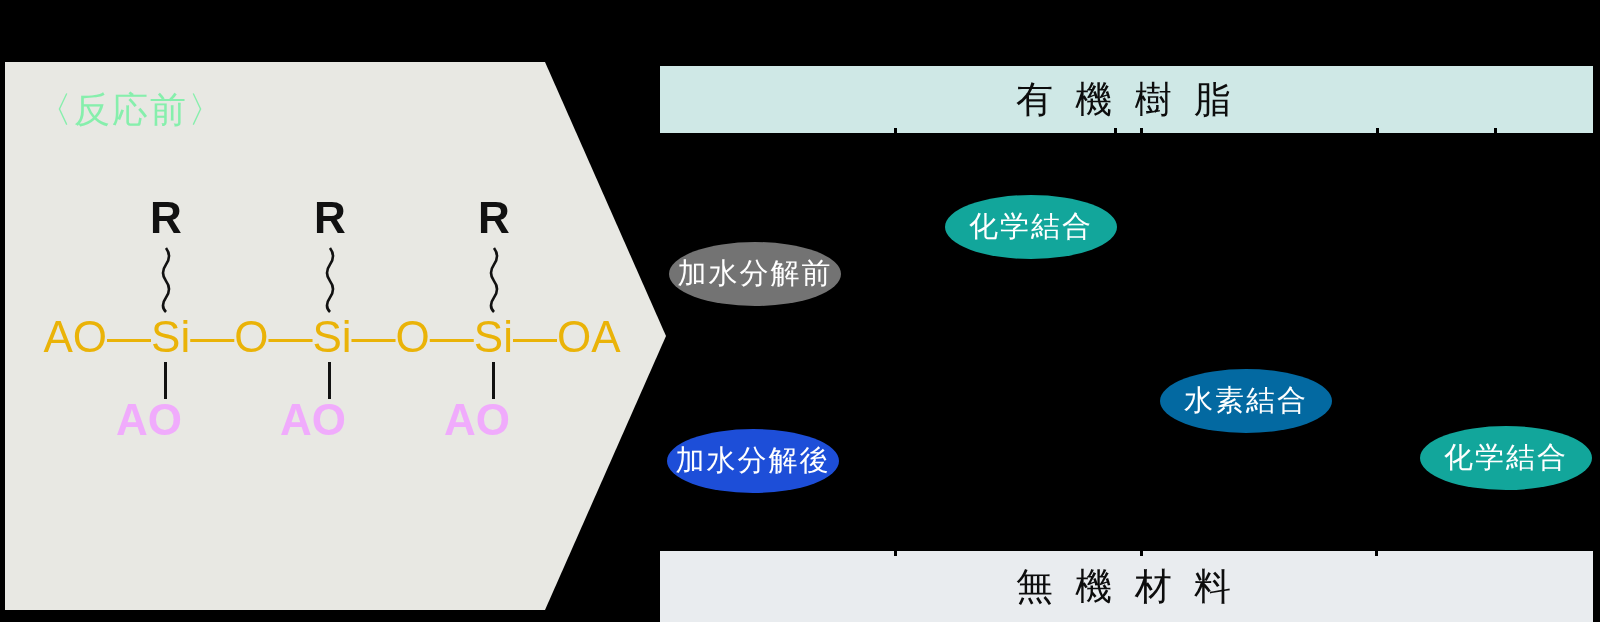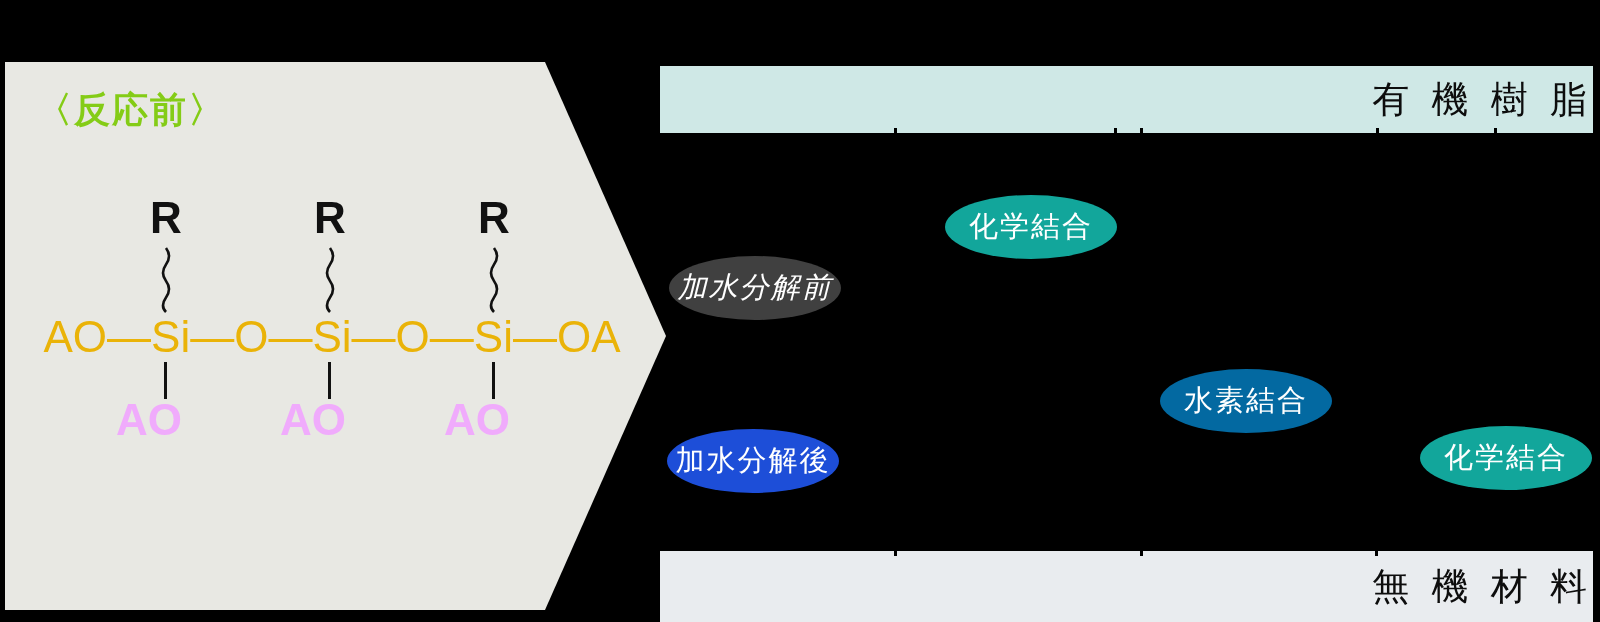--- a/index.html
+++ b/index.html
@@ -6,41 +6,41 @@
   body{
     width:1600px;height:622px;position:relative;overflow:hidden;
     background:#000;
     font-family:"Liberation Sans", sans-serif;
   }
 
   
   #arrow-panel-svg{position:absolute;left:0;top:0;width:680px;height:622px;}
   #panel-title{
     position:absolute;left:36px;top:86px;
-    font-size:36px;font-weight:700;color:#84cc16;letter-spacing:2px;
+    font-size:36px;font-weight:400;color:#86efac;letter-spacing:2px;
   }
   .r-label{
     position:absolute;top:196px;width:80px;text-align:center;
     font-size:44px;font-weight:bold;color:#111;line-height:1;
   }
   .squiggle{position:absolute;top:247px;width:16px;height:66px;}
   #backbone{
     position:absolute;left:30px;top:315px;width:604px;text-align:center;
     font-size:44px;font-weight:normal;color:#eab308;line-height:1;white-space:nowrap;
   }
   .v-bond{position:absolute;top:362px;width:3px;height:37px;background:#111;}
   .ao-label{
     position:absolute;top:398px;width:110px;text-align:right;
     font-size:44px;font-weight:bold;color:#f0abfc;line-height:1;
   }
 
   
   .layer-bar{
     position:absolute;left:660px;width:933px;
-    display:flex;align-items:center;justify-content:flex-end;
+    display:flex;align-items:center;justify-content:center;
     color:#0d0d0d;font-size:37px;letter-spacing:6px;white-space:nowrap;
   }
   #organic-bar{top:66px;height:67px;background:#cfe8e6;}
   #inorganic-bar{top:545px;height:71px;background:#e9ecef;margin-top:6px;}
   .stub{position:absolute;width:3px;height:5px;background:#000;}
   #organic-bar .stub{bottom:0;}
   #inorganic-bar .stub{top:0;}
 
   
   .bubble{
@@ -94,21 +94,21 @@
 <div id="inorganic-bar" class="layer-bar">
   <span>無 機 材 料</span>
 <div class="stub" style="left: 234px;"></div>
     <div class="stub" style="left: 480px;"></div>
     <div class="stub" style="left: 715px;"></div>
   </div>
 
 <div class="bubble" style="left: 945px; top: 195px; width: 172px; height: 64px; background: rgb(18, 166, 155);">
     <span>化学結合</span>
   </div>
-<div class="bubble" style="left: 669px; top: 256px; width: 172px; height: 64px; background: #404040; font-style: italic;">
+<div class="bubble" style="left: 669px; top: 242px; width: 172px; height: 64px; background: #737373;">
     <span>加水分解前</span>
   </div>
 <div class="bubble" style="left: 1160px; top: 369px; width: 172px; height: 64px; background: #0369a1;">
     <span>水素結合</span>
   </div>
 <div class="bubble" style="left: 667px; top: 429px; width: 172px; height: 64px; background: #1d4ed8;">
     <span>加水分解後</span>
   </div>
 <div class="bubble" style="left: 1420px; top: 426px; width: 172px; height: 64px; background: rgb(18, 166, 155);">
     <span>化学結合</span>

